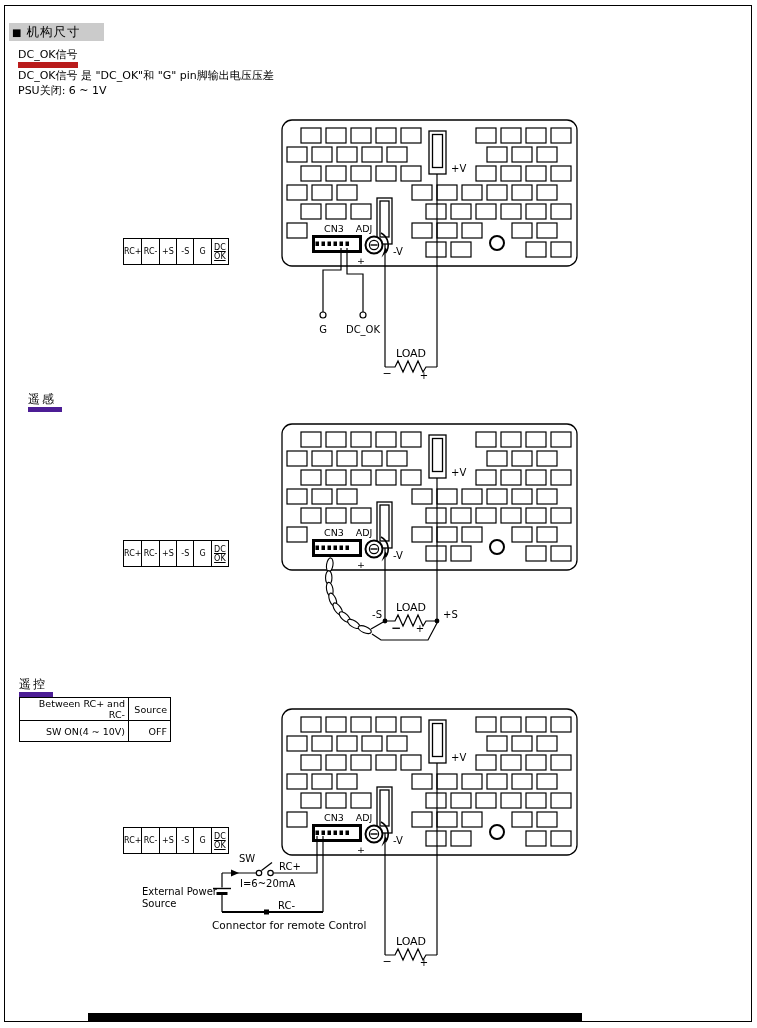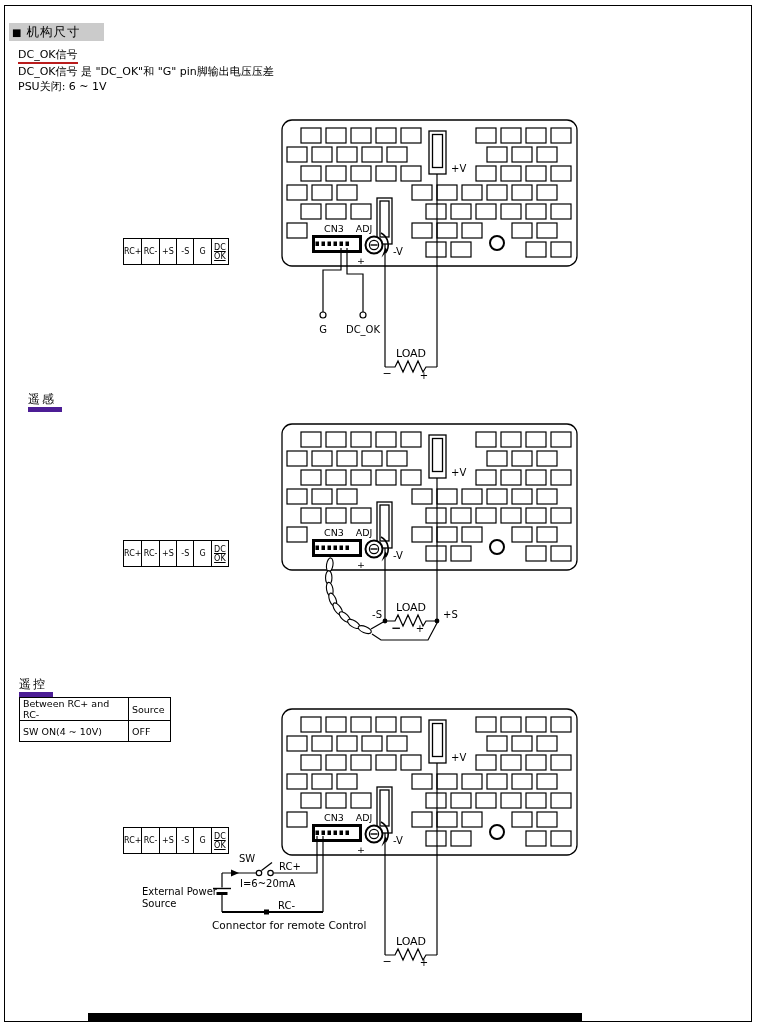--- a/index.html
+++ b/index.html
@@ -4,32 +4,32 @@
 <style>
   * { margin:0; padding:0; box-sizing:border-box; }
   body { background:#fff; font-family:"DejaVu Sans","Liberation Sans",sans-serif; }
   #page { position:relative; width:757px; height:1028px; background:#fff; overflow:hidden; color:#000; }
   .abs { position:absolute; }
   #page-border { left:4px; top:5px; width:748px; height:1017px; border:1px solid #000; }
   #header-title { left:9px; top:23px; width:95px; height:18px; background:#cbcbcb;
     display:flex; align-items:center; padding-left:3px; font-size:12.5px; letter-spacing:1px; }
   #header-title .bullet { font-size:10px; margin-right:4px; }
   #intro { left:18px; top:47px; font-size:11px; line-height:15px; white-space:nowrap; }
-  .ul-line { display:inline-block; border-bottom:2px solid #b91c1c; }
+  .ul-line { display:inline-block; border-bottom:6px solid #b91c1c; }
   .section-title { font-size:12px; letter-spacing:2px; border-bottom:5px solid #4c1d95; padding:0 6px 1px 0; }
   #sense-title { left:28px; top:388px; }
   #control-title { left:19px; top:673px; }
   
   .tblock { left:123px; width:106px; height:27px; display:flex; border:1px solid #000; background:#fff; }
   .tcell { flex:1 1 0; border-right:1px solid #000; display:flex; align-items:center; justify-content:center;
     font-size:8px; line-height:9px; text-align:center; white-space:nowrap; }
   .tcell:last-child { border-right:none; white-space:normal;text-decoration:underline; }
   
   #rc-table { left:19px; top:697px; border-collapse:collapse; }
-  #rc-table td { border:1px solid #000; height:21px; text-align:left; font-size:9.5px; padding:0 3px; }
+  #rc-table td { border:1px solid #000; height:21px; text-align:right; font-size:9.5px; padding:0 3px; }
   #rc-table td.c1 { width:109px; }
   #rc-table td.c2 { width:42px; }
   
   svg text { font-family:"DejaVu Sans","Liberation Sans",sans-serif; fill:#000; }
   .t9  { font-size:9.5px; }
   .t10 { font-size:10px; }
   .t10b{ font-size:10.5px; }
   .t11 { font-size:11px; }
   .t12b{ font-size:12px; font-weight:bold; }
   .wire { fill:none; stroke:#000; stroke-width:1.2px; }

